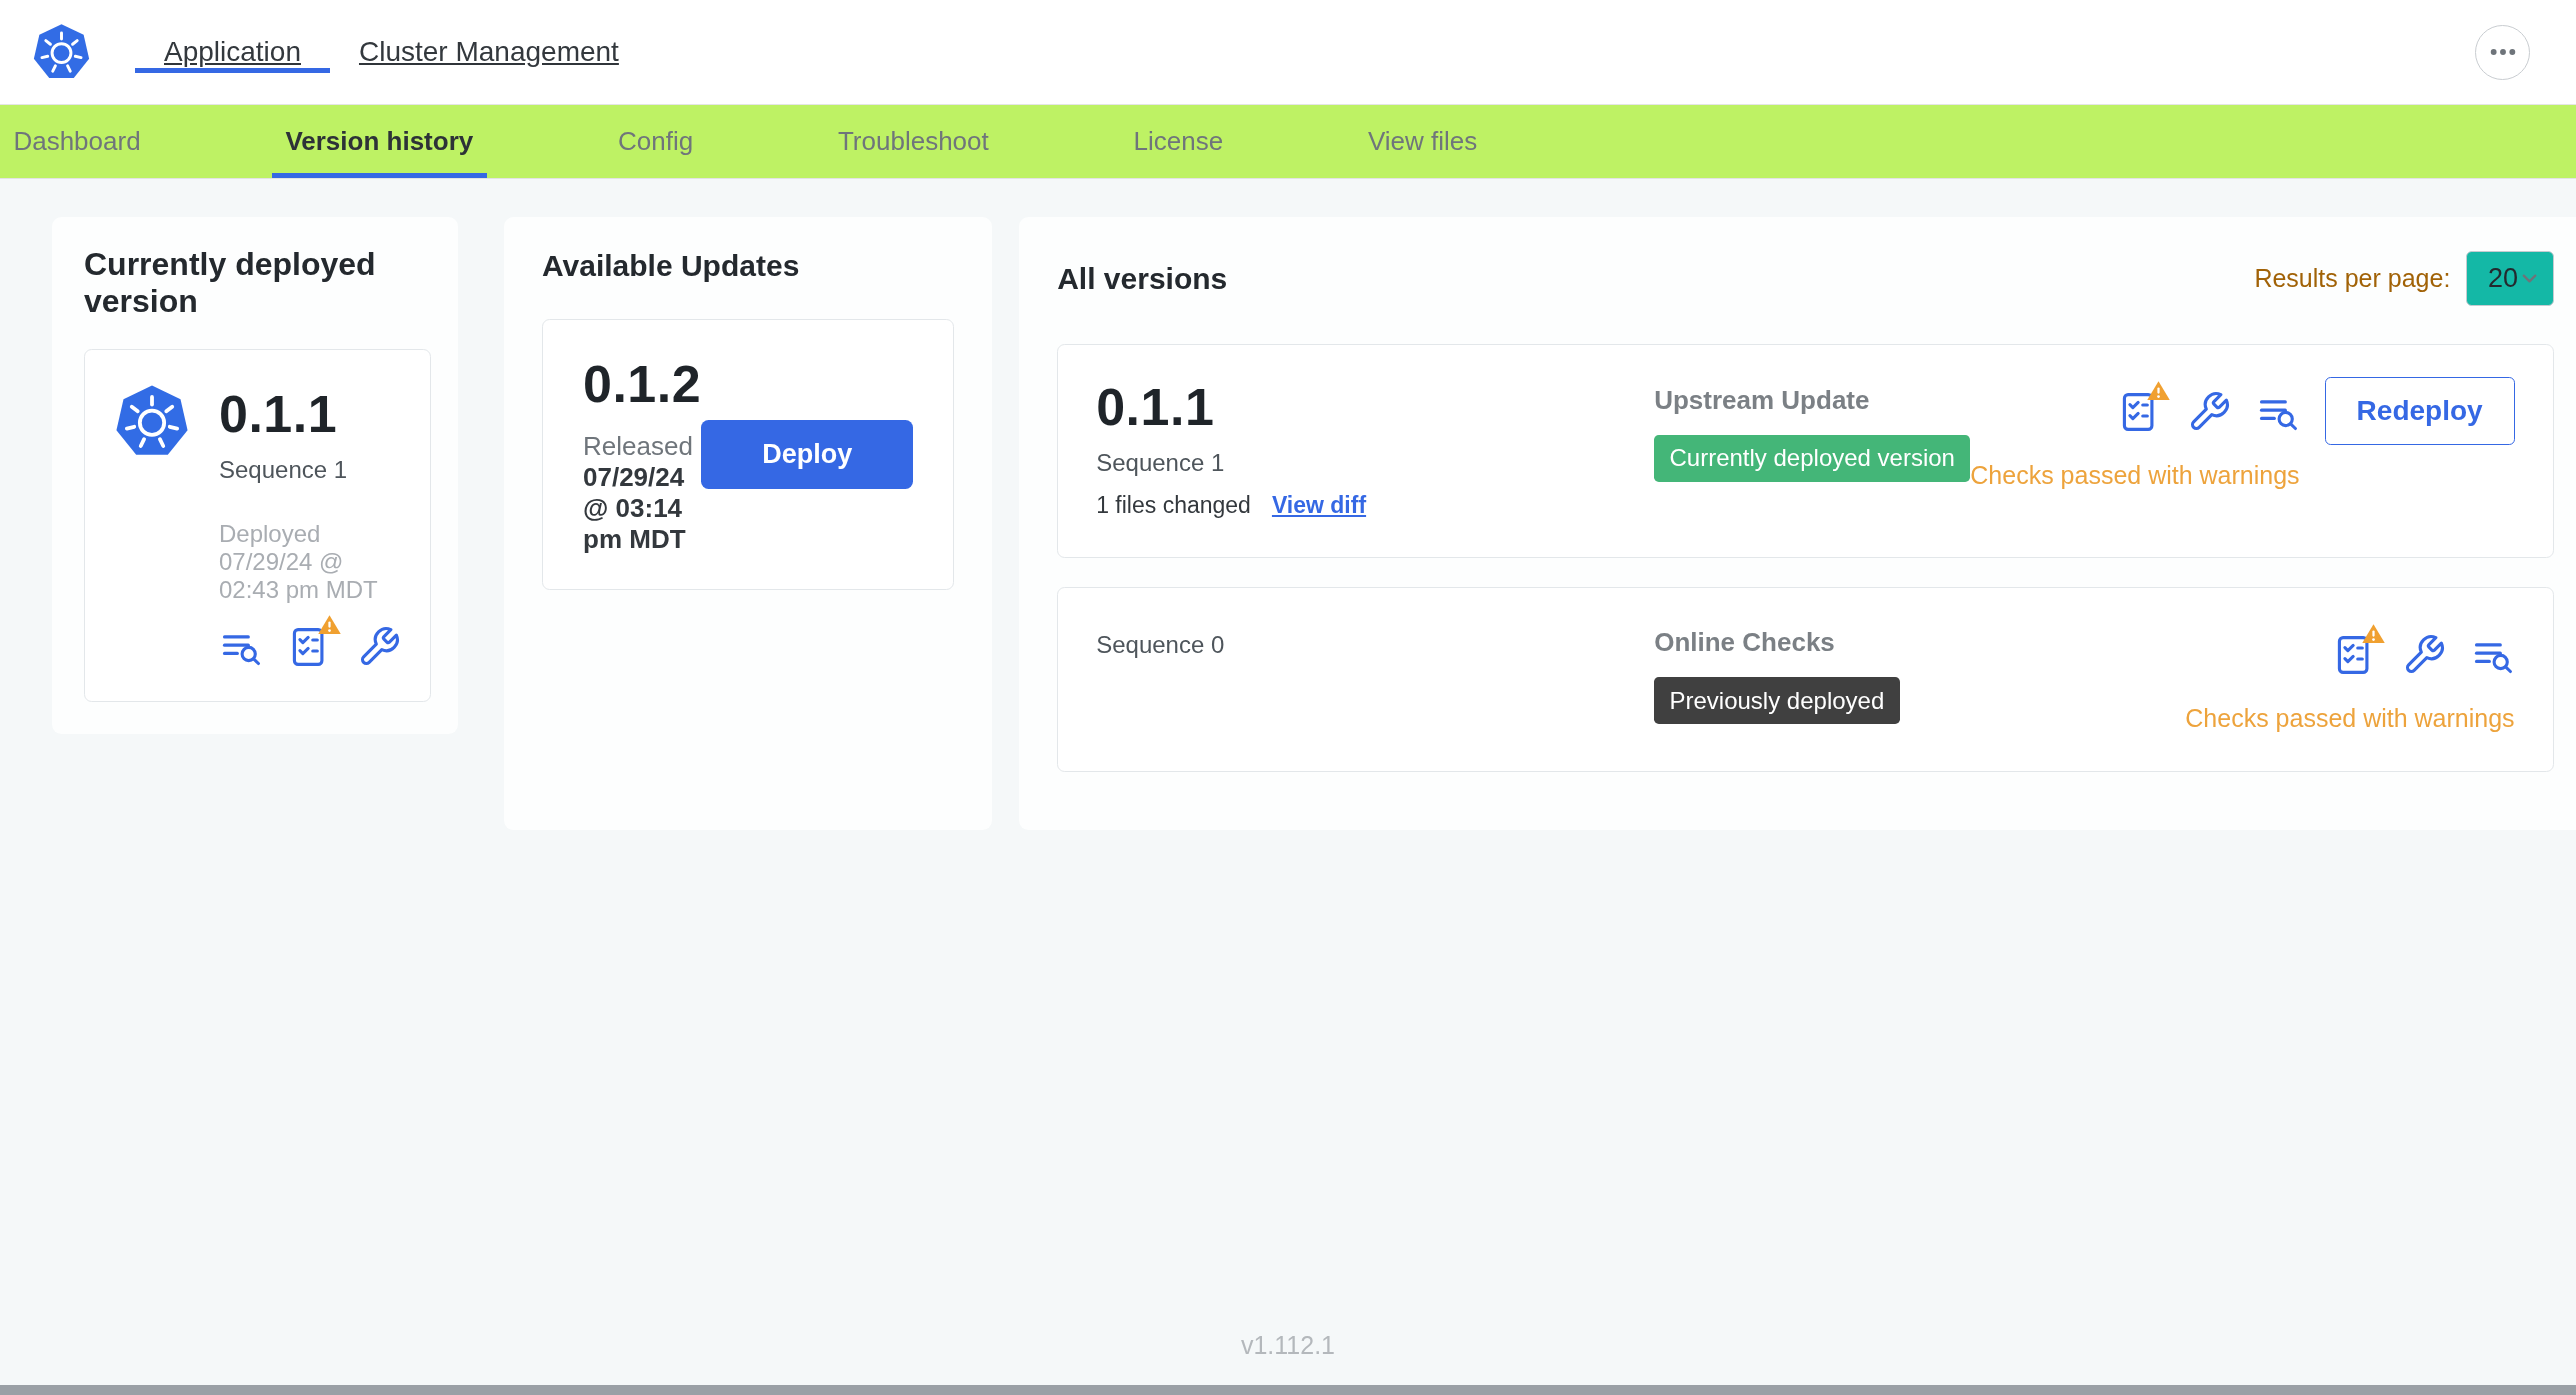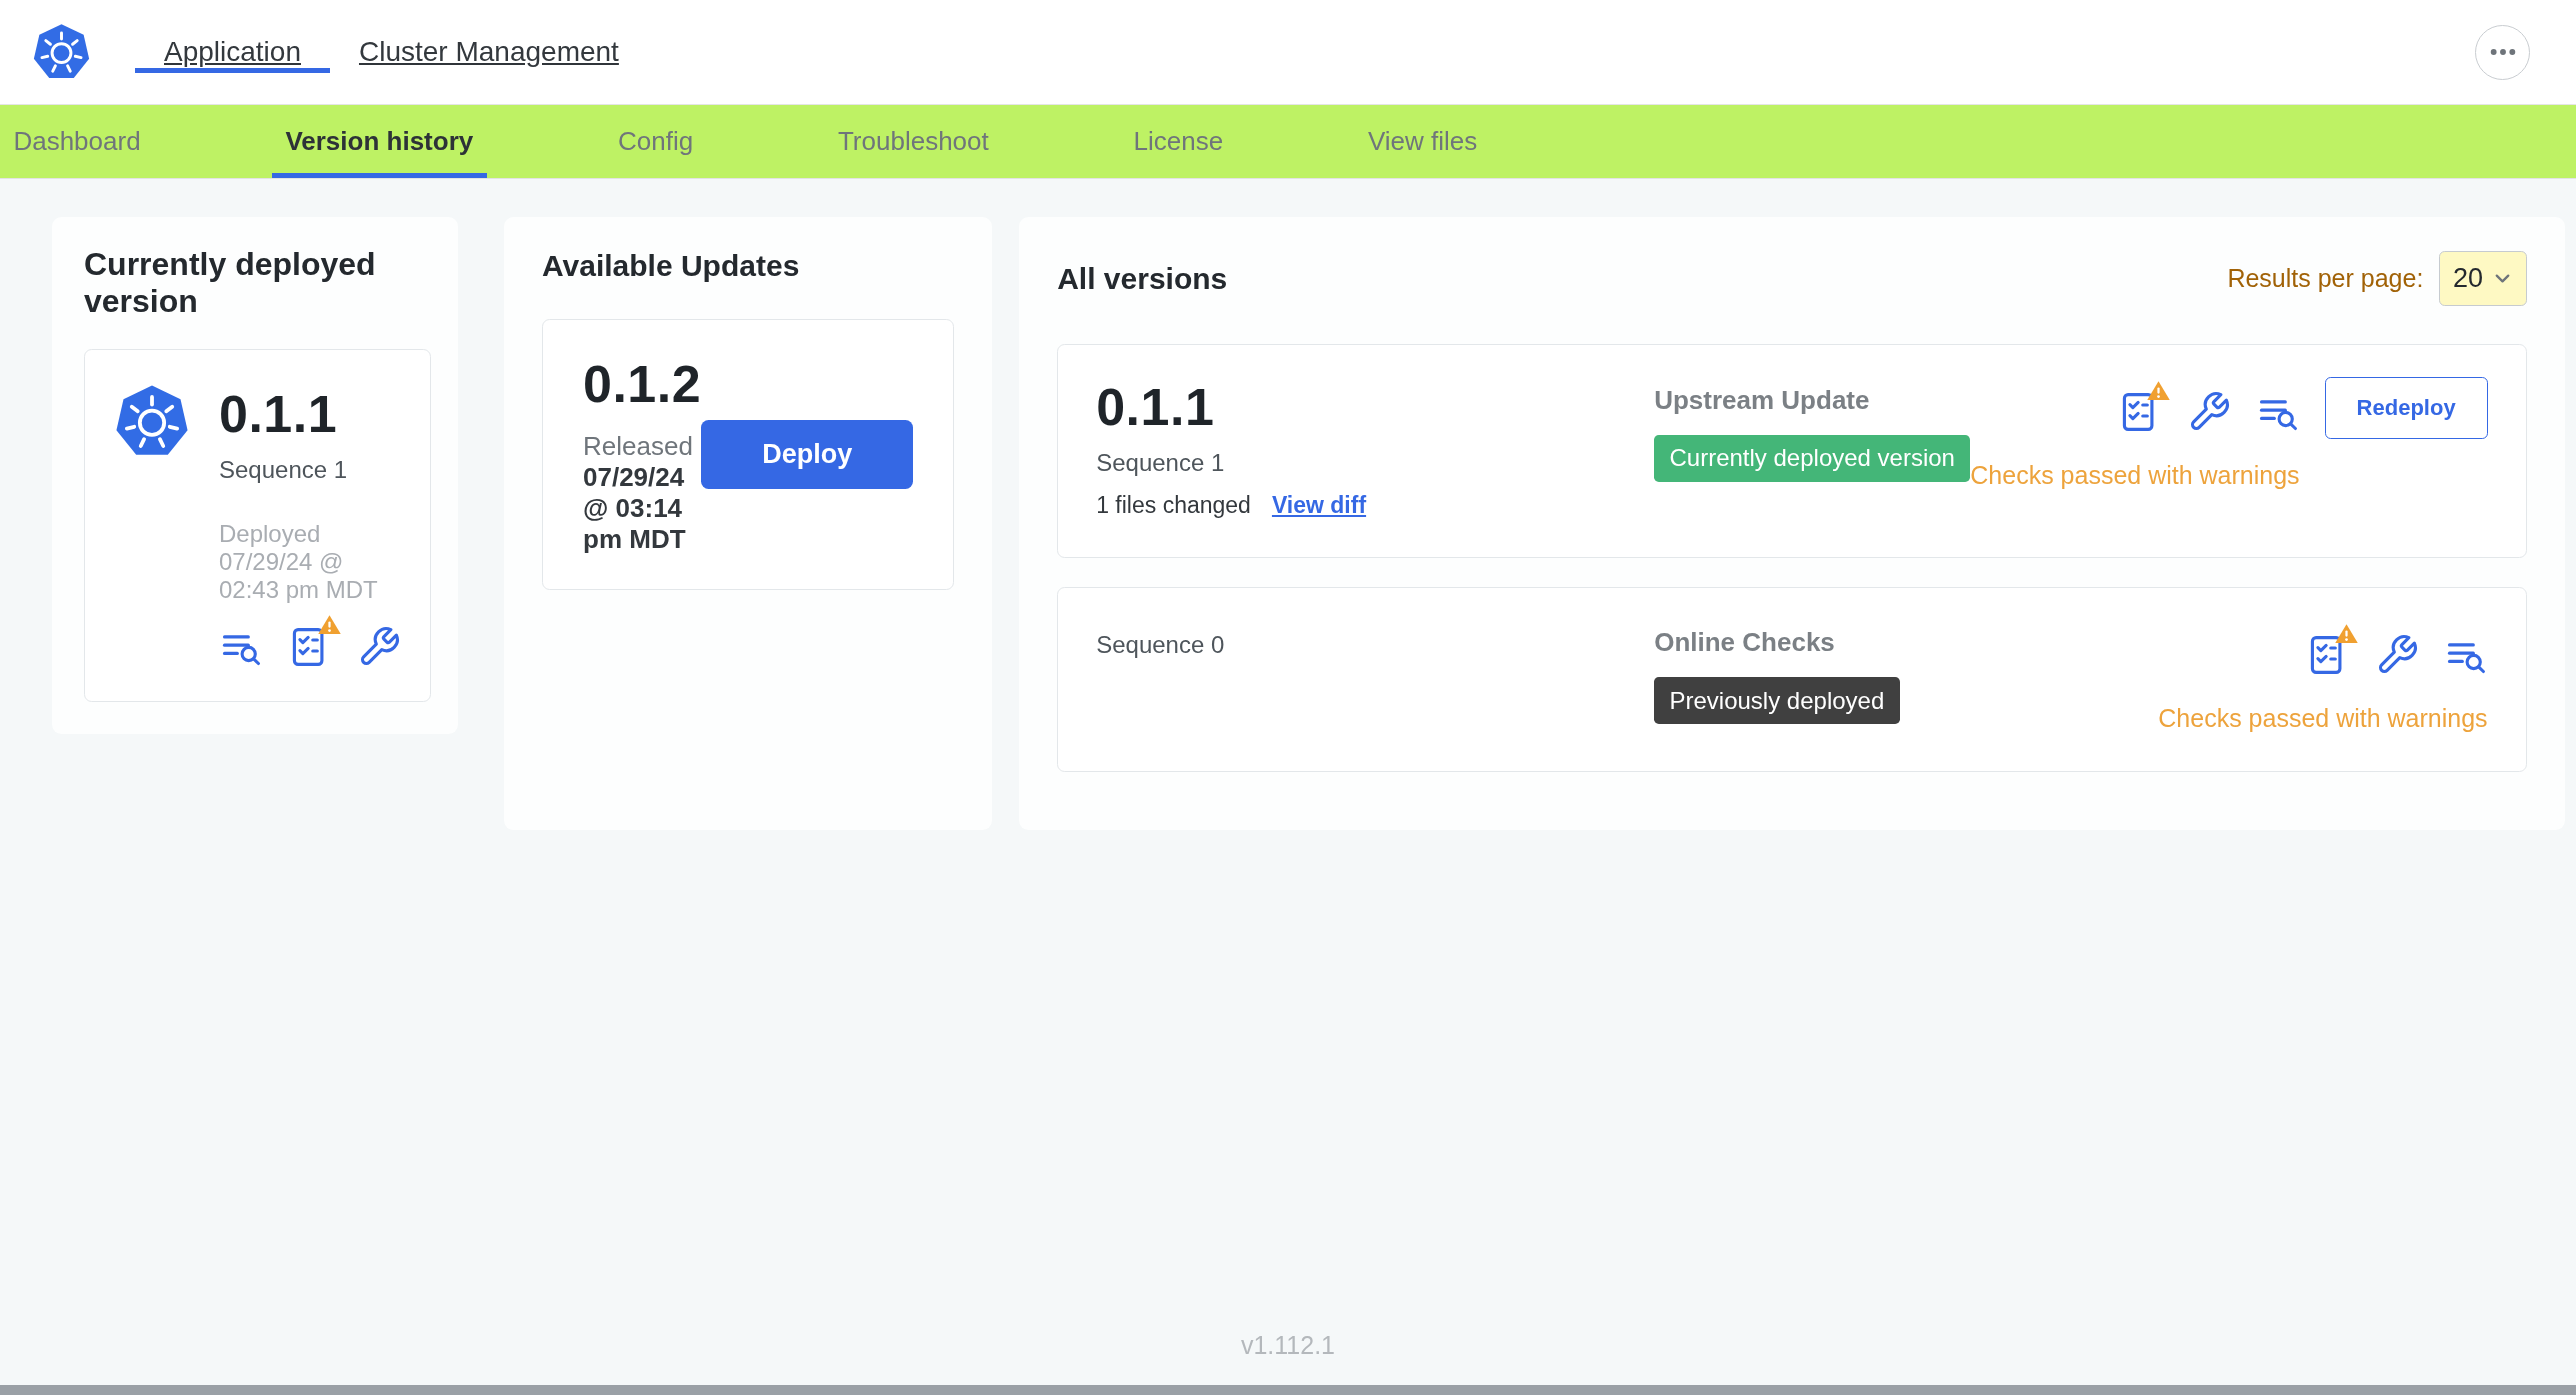--- a/index.html
+++ b/index.html
@@ -73,22 +73,22 @@
     font-size:27px; font-weight:700; padding:19px 61px; cursor:pointer;
     font-family:inherit;
   }
 
   
   .allv-card { padding:34px 38px 29px 38px; }
   .allv-head { display:flex; align-items:center; justify-content:space-between; margin-bottom:38px; }
   .rpp { display:flex; align-items:center; gap:15.3px; }
   .rpp label { font-size:25px; color:#a16207; }
   .select-box {
-    width:88px; height:55px; background:#fef9c3; border:1px solid #c6cbd0;
-    border-radius:5.7px; display:flex; align-items:center; justify-content:space-between;
+    width:88px; height:55px; background:#14b8a6; border:1px solid #c6cbd0;
+    border-radius:5.7px; display:flex; align-items:center; justify-content:flex-end;
     padding:0 11.5px 0 13.4px; font-size:27px; color:#24292e; cursor:pointer;
   }
   .select-box svg { width:23px; height:23px; }
 
   .version-row {
     background:#fff; border:1px solid #e3e7ea; border-radius:7.6px;
     padding:32px 38px 38px 38px; display:flex; margin-bottom:29px;
   }
   .row-left { width:558px; }
   .files-line { font-size:23px; color:#33383d; margin-top:15.3px; display:flex; gap:21px; align-items:center; }
@@ -99,21 +99,21 @@
     display:inline-block; margin-top:19px; font-size:24px; color:#ffffff;
     padding:9.5px 15.3px; border-radius:4.8px; font-weight:500; white-space:nowrap;
   }
   .badge.green { background:#44b678; }
   .badge.gray  { background:#404040; }
   .row-right { margin-left:auto; display:flex; align-items:flex-start; gap:25px; }
   .icons-col { display:flex; flex-direction:column; align-items:flex-end; margin-top:13.4px; }
   .checks { margin-top:27px; font-size:25px; color:#eda33c; font-weight:500; white-space:nowrap; }
   .btn-outline {
     background:#fff; color:#3568e4; border:1.9px solid #3568e4; border-radius:5.7px;
-    font-size:22px; font-weight:700; padding:17px 31px; cursor:pointer;
+    font-size:28px; font-weight:700; padding:17px 31px; cursor:pointer;
     font-family:inherit;
   }
 
   
   .icon-btn { position:relative; width:44px; height:44px; display:inline-flex; cursor:pointer; }
   .icon-btn svg.main {
     width:44px; height:44px; stroke:#3568e4; fill:none;
     stroke-width:1.7; stroke-linecap:round; stroke-linejoin:round;
   }
   .warn-badge { position:absolute; top:-11.5px; right:-9.5px; width:25px; height:23px; }

